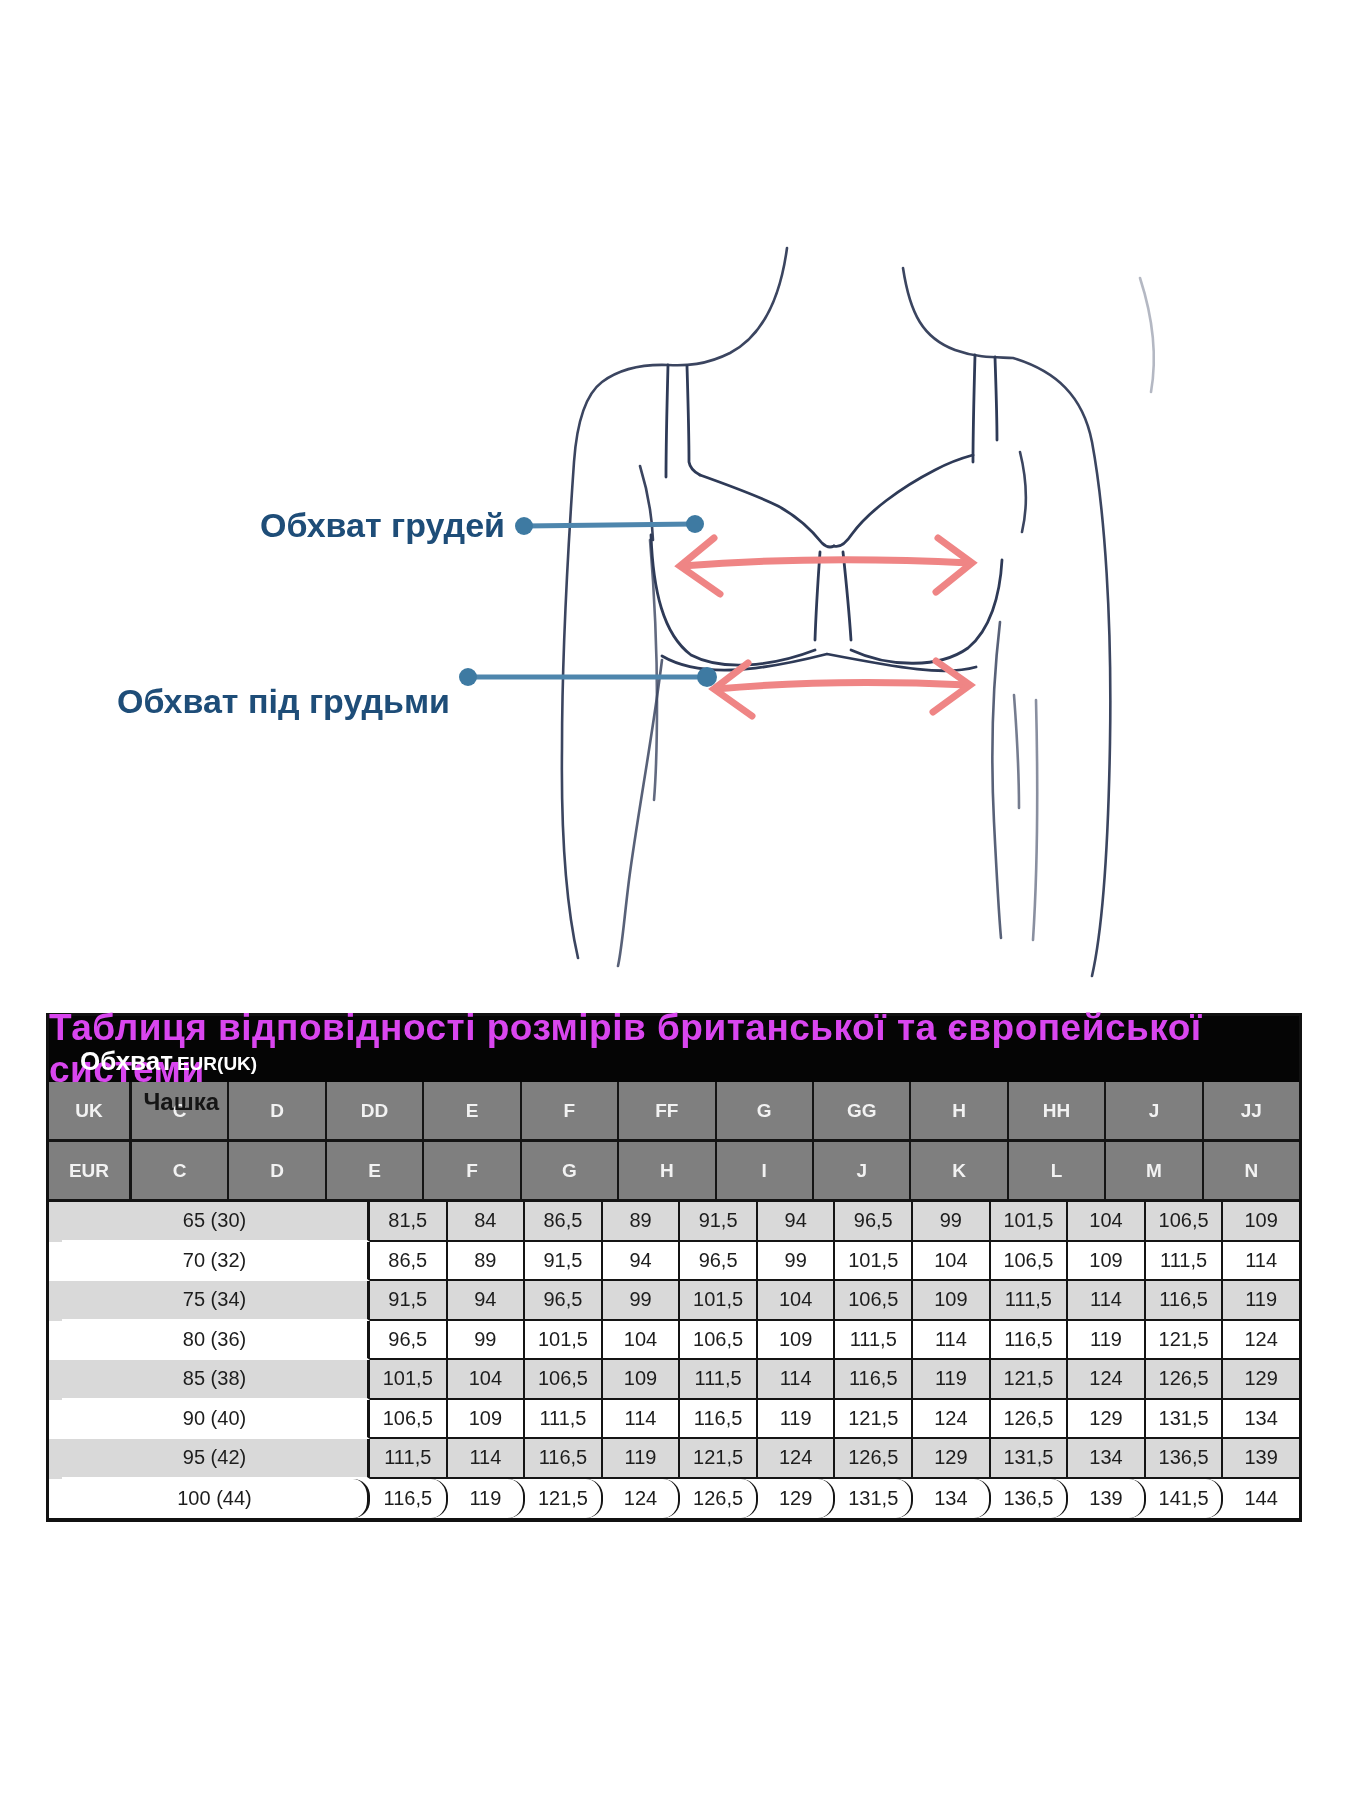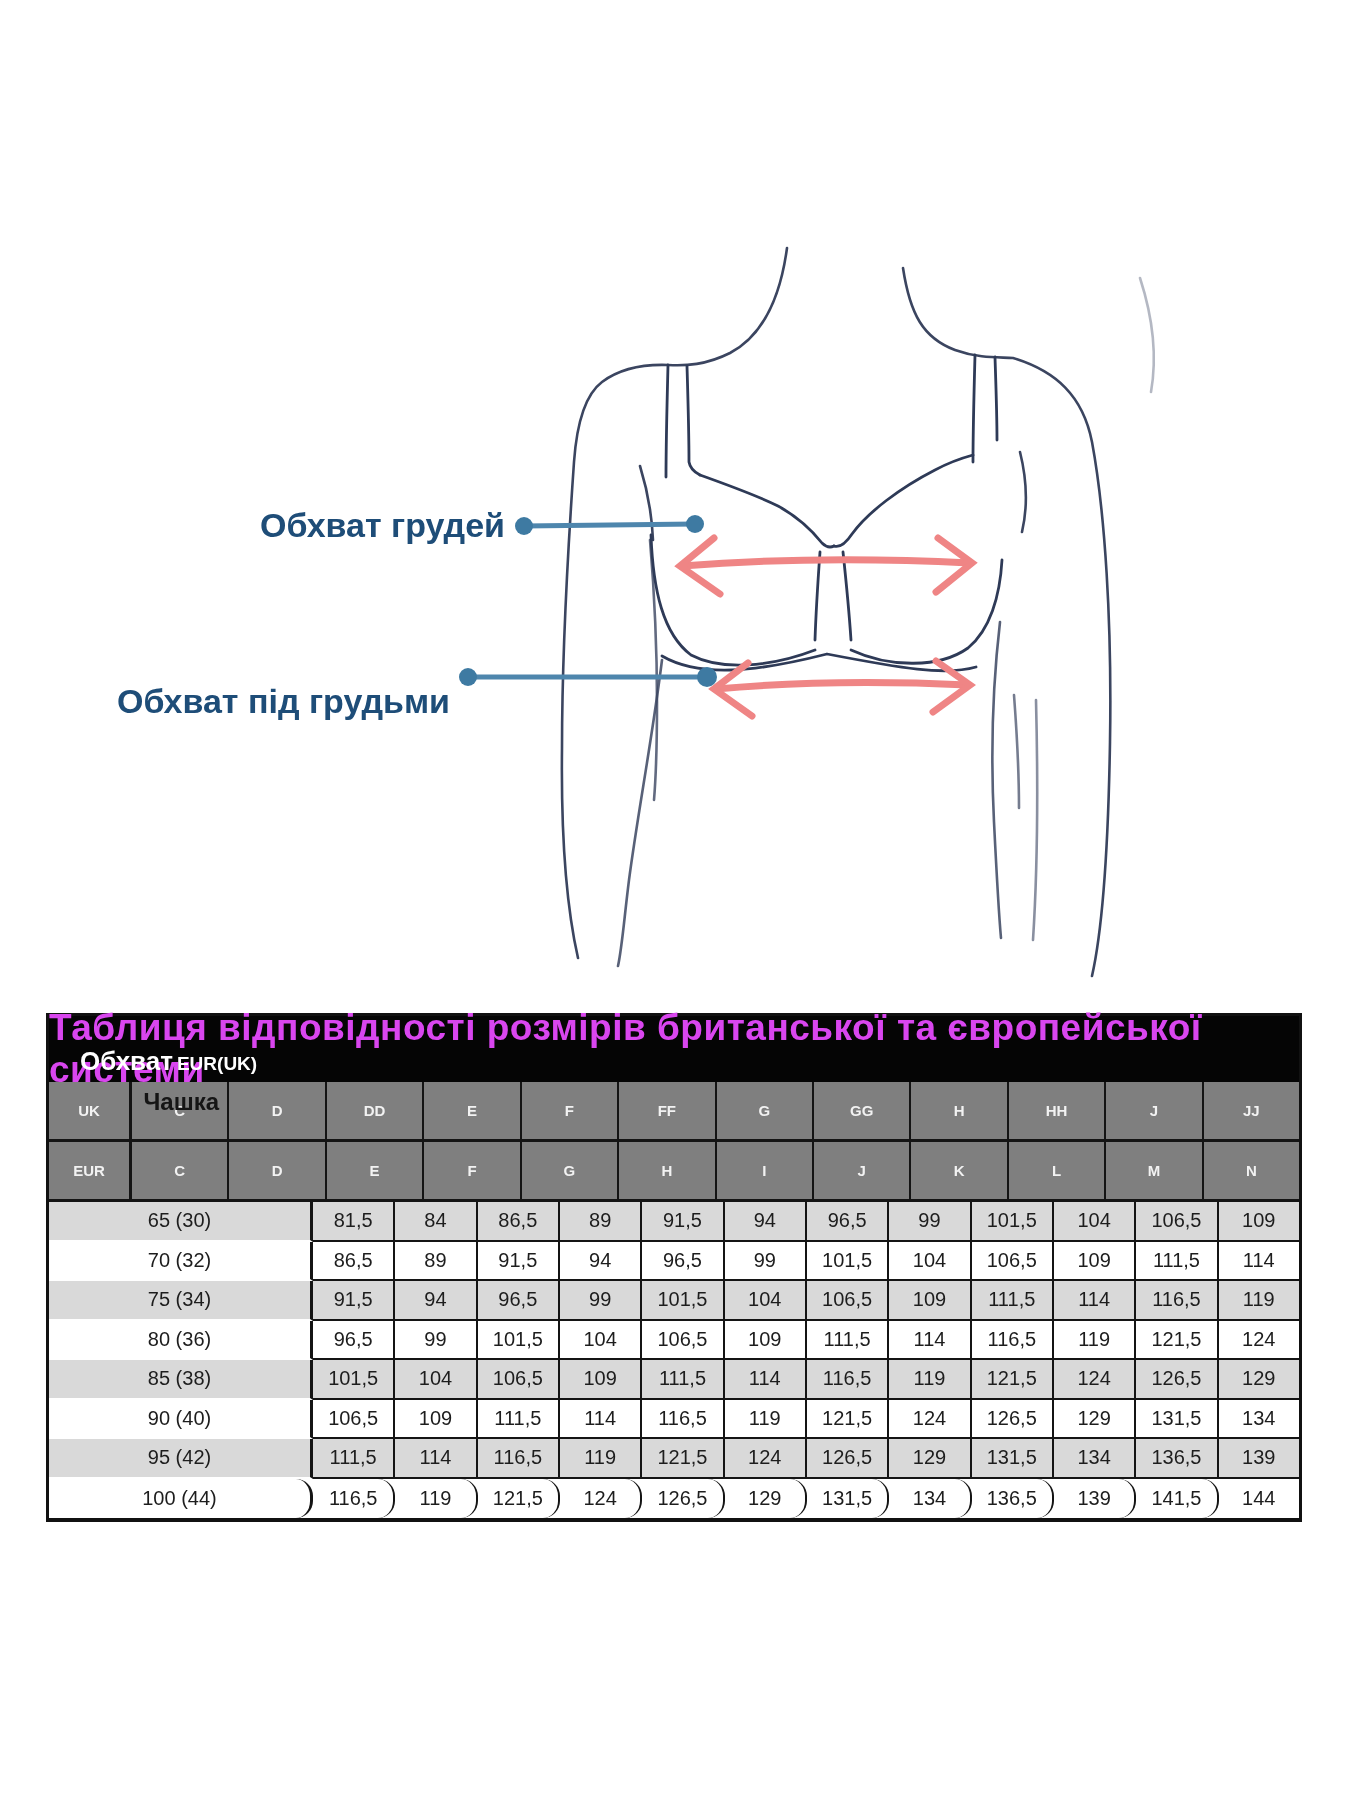--- a/index.html
+++ b/index.html
@@ -45,36 +45,36 @@
     font-size:26px; font-weight:700; color:#ffffff; white-space:nowrap;margin-left:24px;
   }
   .corner-bottom .suffix { font-size:19px; margin-left:4px; }
   .head-rows { flex:1; display:flex; flex-direction:column; }
   .head-row {
     flex:1; display:flex; background:#7f7f7f;
     border-bottom:3px solid #141414; box-sizing:border-box;
   }
   .head-row .cell {
     display:flex; align-items:center; justify-content:center;
-    color:#f2f2f2; font-weight:700; font-size:15px;
+    color:#f2f2f2; font-weight:700; font-size:19px;
     border-right:2px solid #141414; box-sizing:border-box;
   }
   .head-row .cell.sys { width:83px; border-right-width:3px; }
   .head-row .cell.letter { flex:1; }
   .head-row .cell.letter:last-child { border-right:none; }
 
   .b-row { display:flex; height:39.5px; background:#ffffff; }
   .b-row.alt { background:#d9d9d9; }
   .bcell {
     display:flex; align-items:center; justify-content:center;
     font-size:20px; color:#1d1d1d; box-sizing:border-box;
   }
   .bcell.label {
-    width:264px; border-right:3px solid #141414;
-    border-bottom:2px solid #ffffff; background:inherit;
+    width:308px; border-right:3px solid #141414;
+    border-bottom:2px solid #ffffff; background:inherit;margin-left:13px;
   }
   .bcell.val { flex:1; border-right:2px solid #141414; border-bottom:2px solid #141414; }
   .bcell.val:last-child { border-right:none; }
   .b-row:last-child .bcell { border-bottom:none;border-radius:17px; }
 </style>
 </head>
 <body>
 
 <div class="page">
 

